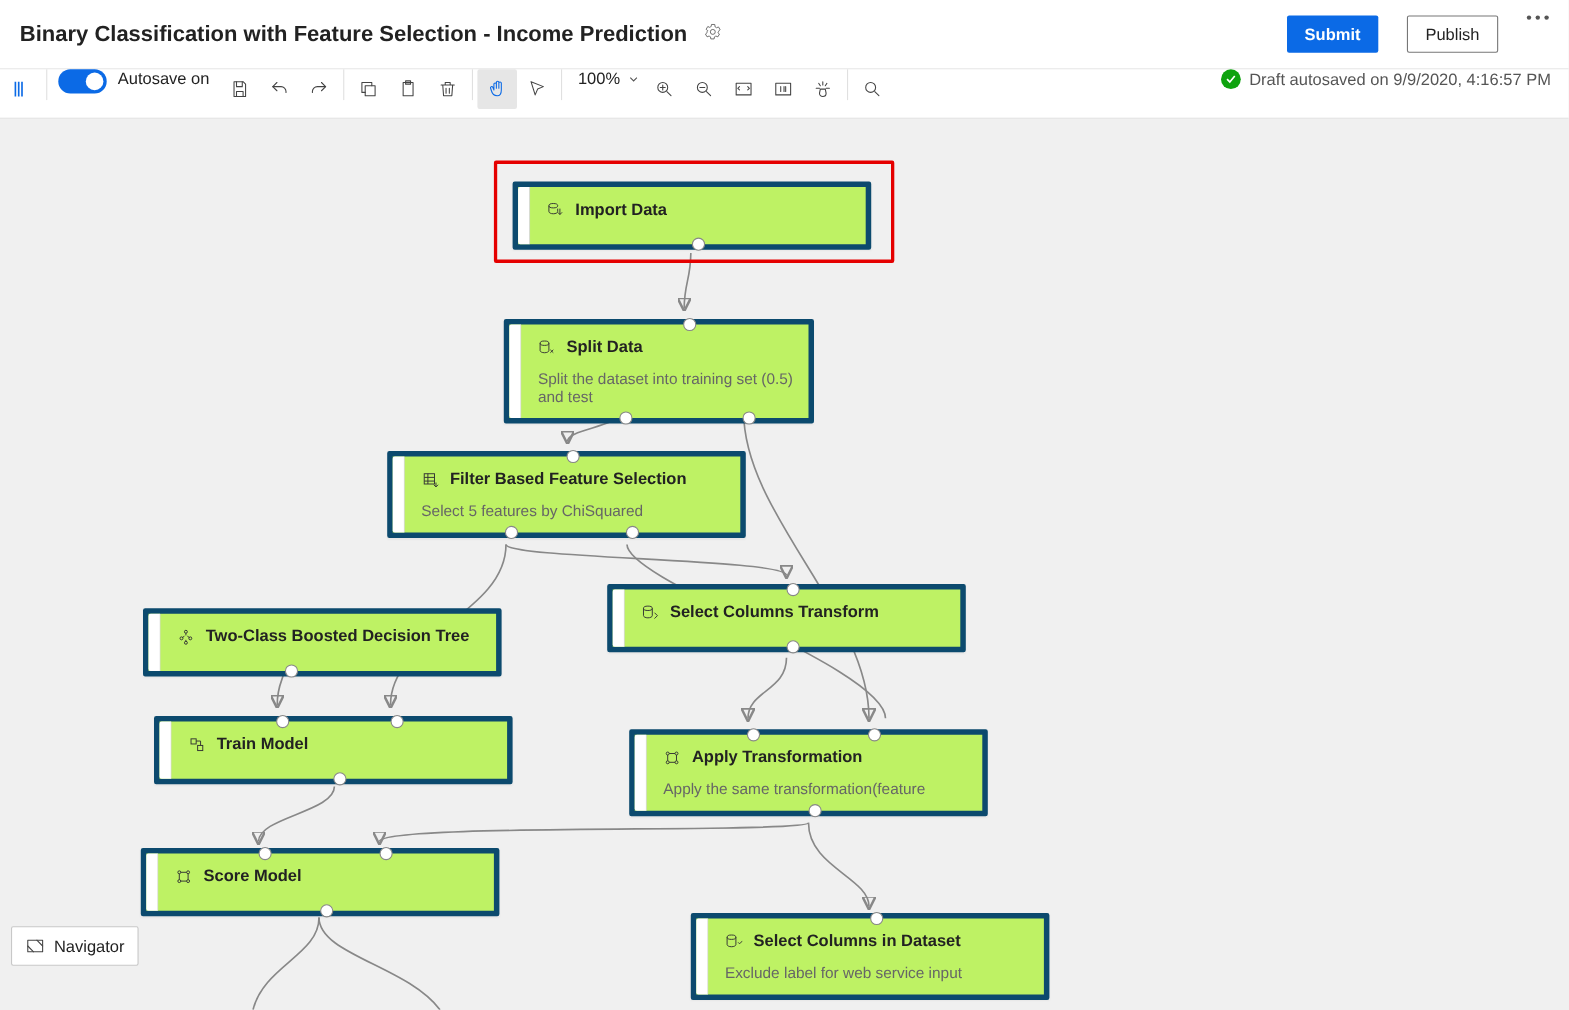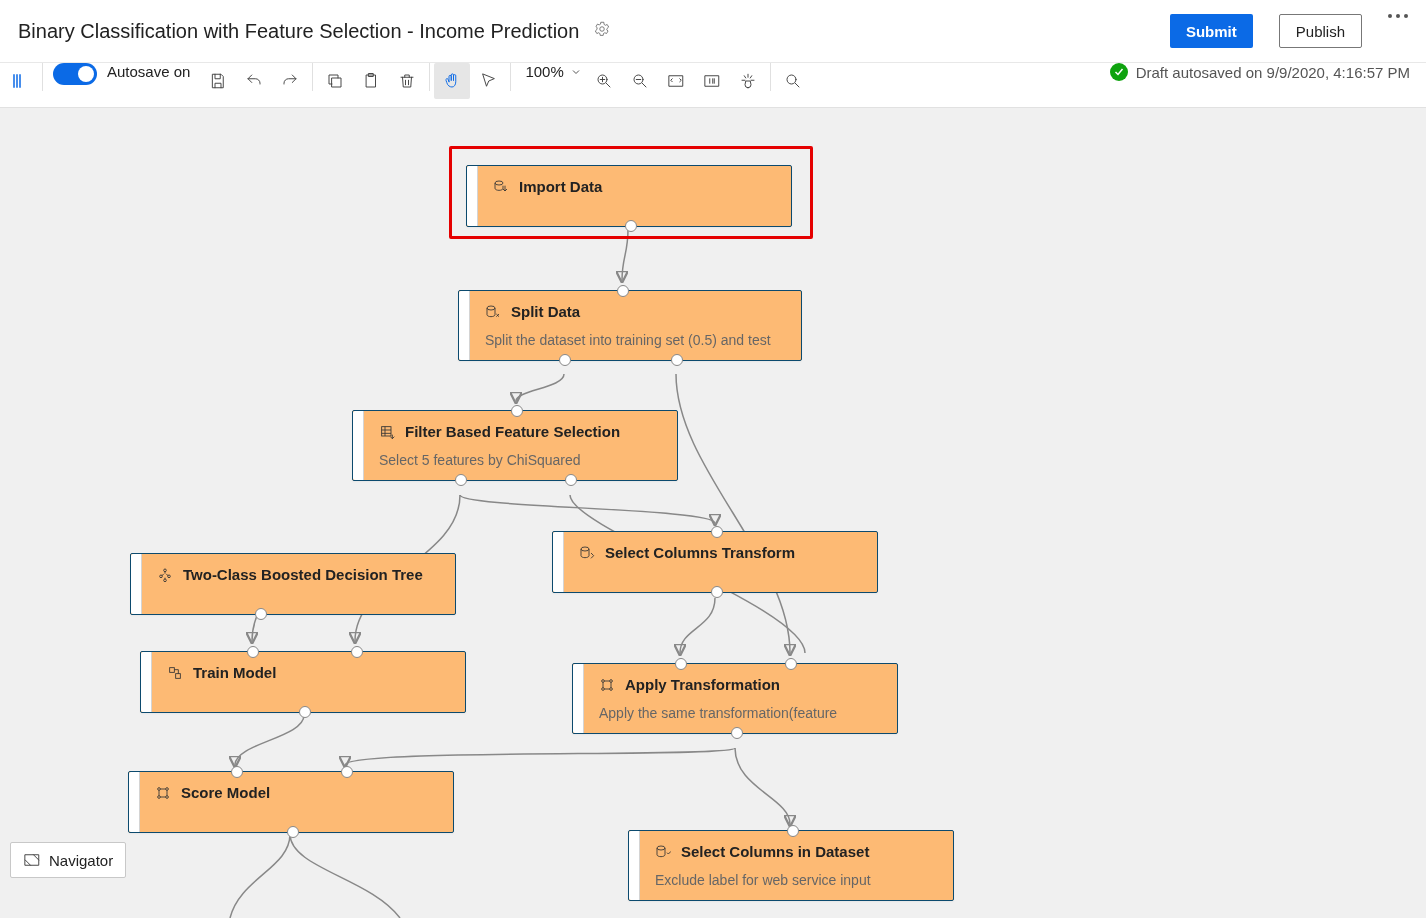--- a/index.html
+++ b/index.html
@@ -1,19 +1,19 @@
 <!DOCTYPE html>
 <html><head>
 <meta charset="utf-8">
 <style>
 *{box-sizing:border-box;margin:0;padding:0;font-family:"Segoe UI",Arial,sans-serif}
 body{background:#f0f0f0;width:1426px;height:918px;overflow:hidden;position:relative}
 
 .header{background:#fff;height:62px;display:flex;align-items:center;padding:0 18px;position:relative;z-index:5}
-.title{font-size:20px;font-weight:400;color:#222;margin-right:14px}
+.title{font-size:20px;font-weight:700;color:#222;margin-right:14px}
 .gear{width:18px;height:18px;stroke:#555;fill:none}
 .header-right{position:absolute;right:18px;display:flex;align-items:flex-start;gap:26px}
 .btn{height:34px;padding:0 16px;font-size:15px;border-radius:2px;cursor:pointer;display:flex;align-items:center}
 .btn-primary{background:#0b6ae6;color:#fff;border:none;font-weight:600}
 .btn-secondary{background:#fff;color:#222;border:1px solid #777}
 .dots{display:flex;gap:4px;cursor:pointer}
 .dots span{width:4px;height:4px;border-radius:50%;background:#555}
 
 .toolbar{background:#fff;height:46px;border-top:1px solid #e8e8e8;border-bottom:1px solid #e1e1e1;display:flex;align-items:flex-start;padding:0 0 0 2px;position:relative;z-index:5}
 .tb-btn{width:36px;height:36px;display:flex;align-items:center;justify-content:center;cursor:pointer;border-radius:2px}
@@ -22,21 +22,21 @@
 .toggle{width:44px;height:22px;border-radius:11px;background:#0b6ae6;position:relative;cursor:pointer;margin:0 10px 0 6px}
 .toggle-knob{position:absolute;width:16px;height:16px;background:#fff;border-radius:50%;top:3px;left:25px}
 .autosave-lbl{font-size:15px;color:#222;margin-right:10px}
 .zoom{font-size:15px;color:#222;margin:0 4px 0 10px;display:flex;align-items:center;cursor:pointer}
 .chev-down{margin-left:6px}
 .tb-status{position:absolute;right:16px;display:flex;align-items:center;gap:8px;font-size:15px;color:#555}
 .check-ic{width:18px;height:18px;background:#0fa30f;border-radius:50%;display:flex;align-items:center;justify-content:center}
 .check-ic svg{stroke:#fff;fill:none}
 
 .canvas{position:absolute;left:0;top:108px;right:0;bottom:0;background:#f0f0f0}
-.node{position:absolute;background:#fdba74;border:1px solid #0c4a6e;border-radius:2px;box-shadow:0 1px 2px rgba(0,0,0,0.04)}
+.node{position:absolute;background:#bef264;border:5px solid #0c4a6e;border-radius:2px;box-shadow:0 1px 2px rgba(0,0,0,0.04)}
 .node::before{content:"";position:absolute;left:0;top:0;width:10px;height:100%;background:#fff;border-right:1px solid #d4d4d4;border-radius:2px 0 0 2px}
 .node-inner{padding:12px 14px 12px 26px}
 .node-title-row{display:flex;align-items:center;gap:10px;font-size:15px;font-weight:600;color:#222}
 .node-sub{font-size:14px;color:#666;margin-top:12px}
 .import-wrap{position:absolute;border:3px solid #e50000;border-radius:2px}
 .port{position:absolute;width:12px;height:12px;border:1px solid #888;border-radius:50%;background:#fff}
 svg.edges{position:absolute;left:0;top:0;width:100%;height:100%;pointer-events:none}
 svg.edges path{stroke:#888;stroke-width:1.5;fill:none}
 
 .navigator{position:absolute;left:10px;bottom:40px;background:#fff;border:1px solid #c8c8c8;border-radius:2px;padding:8px 12px;display:flex;align-items:center;gap:8px;font-size:15px;color:#222;cursor:pointer;z-index:10}
@@ -223,21 +223,21 @@
               <ellipse cx="9" cy="6" rx="6" ry="3"></ellipse>
               <path d="M3 6v8c0 1.7 2.7 3 6 3s6-1.3 6-3v-4M18 10v8M15 15l3 3 3-3"></path>
             </svg>
           <span>Import Data</span>
         </div>
       </div>
       <div class="port" style="left:158px;bottom:-6px"></div>
     </div>
   </div>
 
-  <div class="node" style="left:458px;top:182px;width:344px">
+  <div class="node" style="left:458px;top:182px;width:282px">
     <div class="port" style="left:158px;top:-6px"></div>
     <div class="node-inner">
       <div class="node-title-row">
         <svg class="node-ic" viewBox="0 0 24 24">
             <ellipse cx="9" cy="6" rx="6" ry="3"></ellipse>
             <path d="M3 6v10c0 1.7 2.7 3 6 3s6-1.3 6-3V6M17 15l4 4M21 15l-4 4"></path>
           </svg>
         <span>Split Data</span>
       </div>
       <div class="node-sub">Split the dataset into training set (0.5) and test</div>

